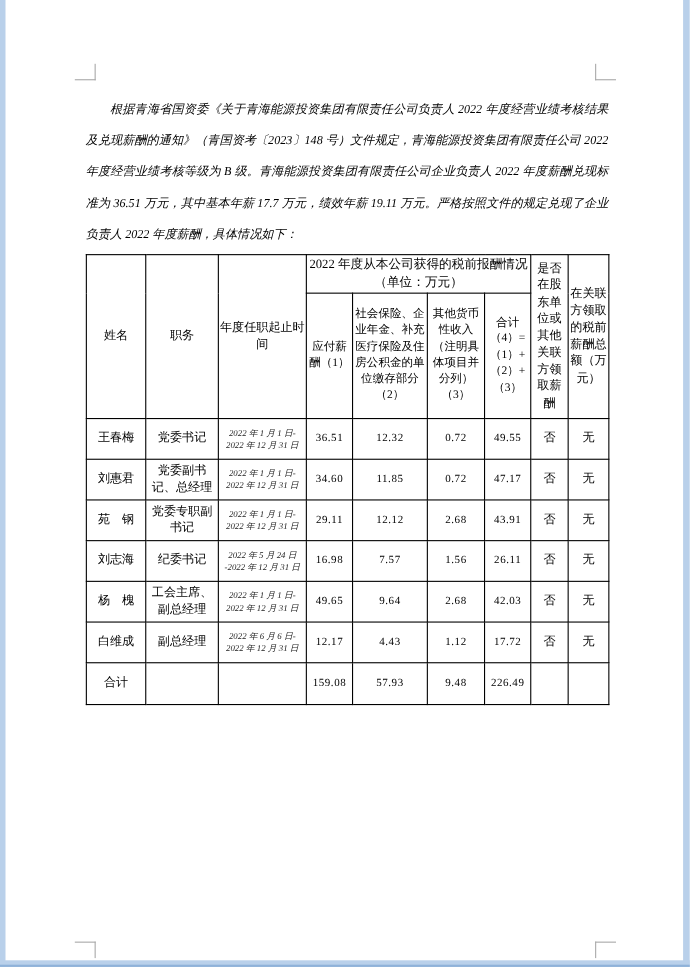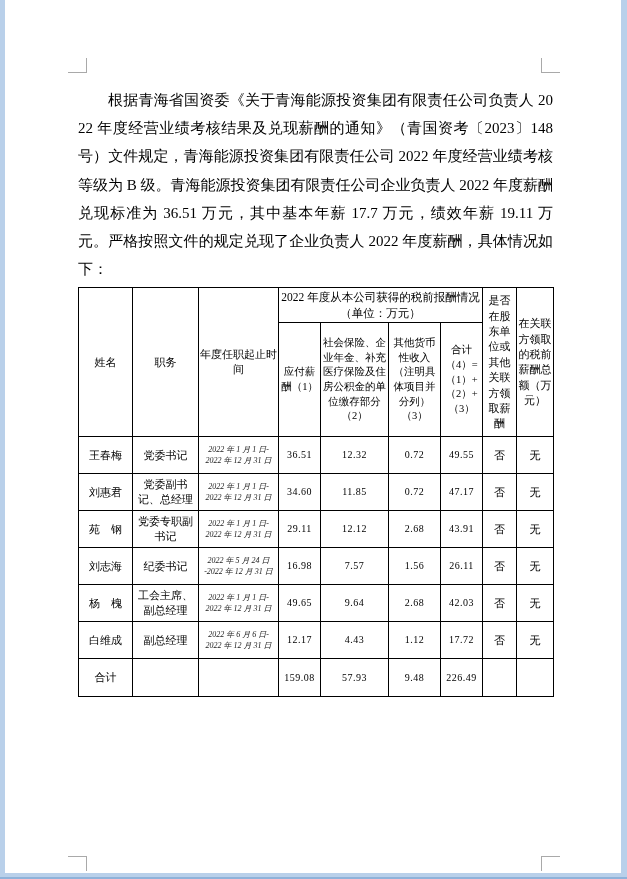--- a/index.html
+++ b/index.html
@@ -21,22 +21,22 @@
   .mark-br{left:541px;top:856px;border-left:1px solid #a9a9a9;border-top:1px solid #a9a9a9;}
 
   .content{position:absolute;left:78px;top:0;width:475px;}
   .title{
     margin:86px 0 0;text-align:center;
     font-family:"Liberation Sans","DejaVu Sans",sans-serif;
     font-weight:700;font-size:22px;line-height:33px;letter-spacing:1px;
   }
   .title span{display:block;}
   .para{
-    margin:16px 0 0;font-size:15px;line-height:28.2px;
-    text-align:justify;text-indent:2em;word-break:break-all;
+    margin:16px 0 0;font-size:11px;line-height:28.2px;
+    text-align:justify;text-indent:2em;word-break:break-all;font-style:italic;
   }
 
   table.salary{
     border-collapse:collapse;table-layout:fixed;width:475px;margin-top:4px;
     font-size:11px;
   }
   table.salary td{
     border:1px solid #000;text-align:center;vertical-align:middle;
     padding:0 1px;word-break:break-all;line-height:1.4;font-weight:400;
     box-sizing:border-box;

